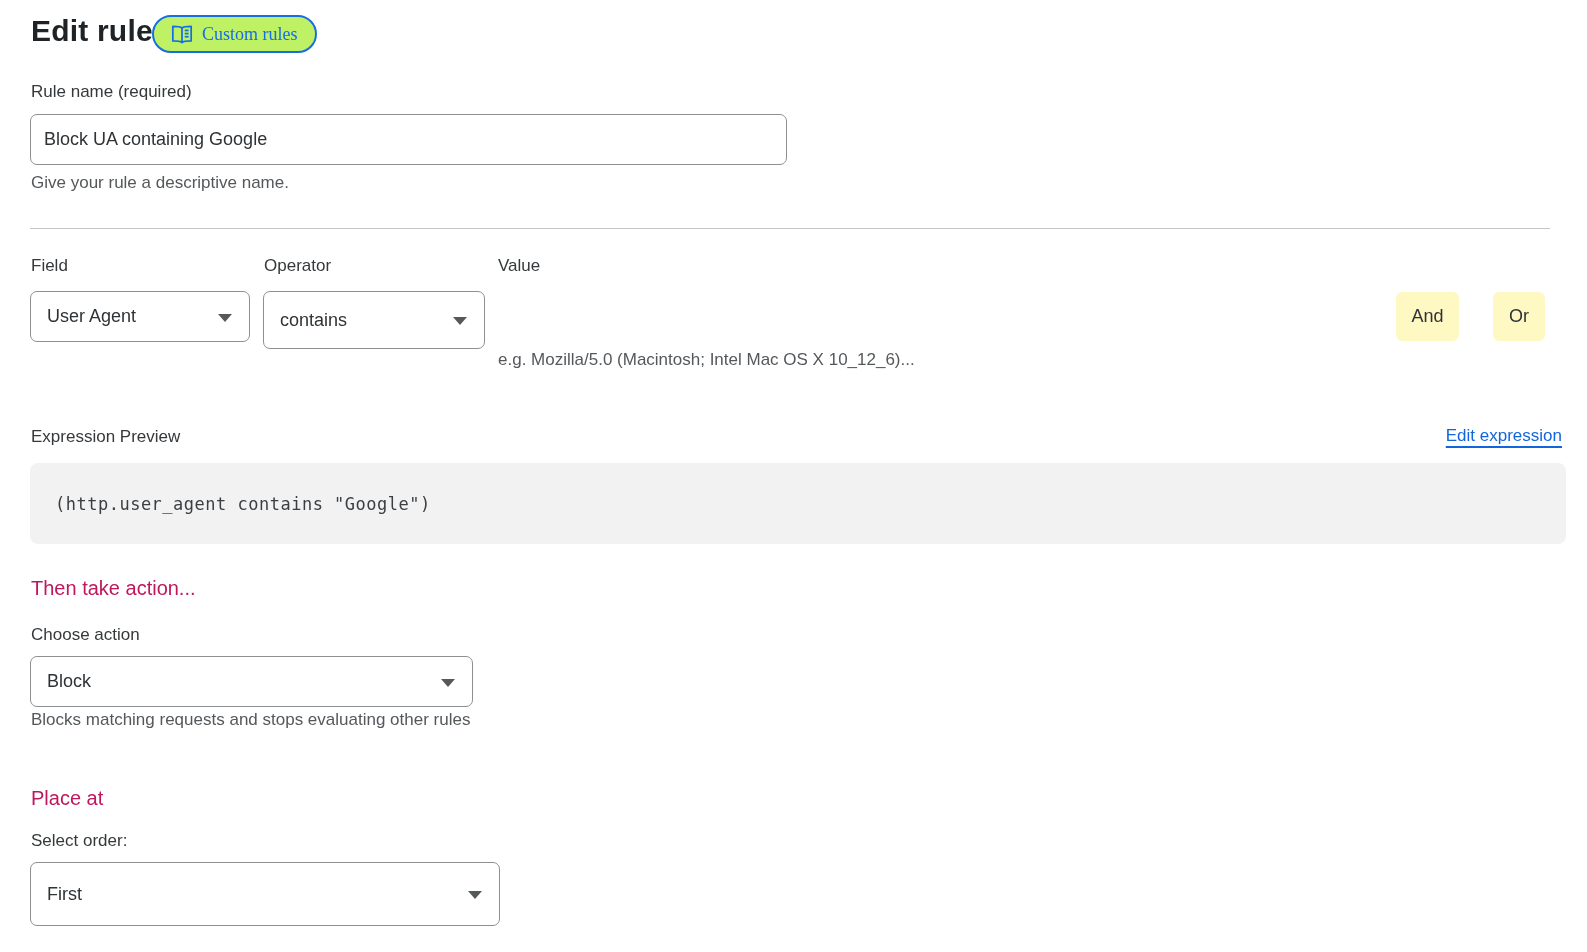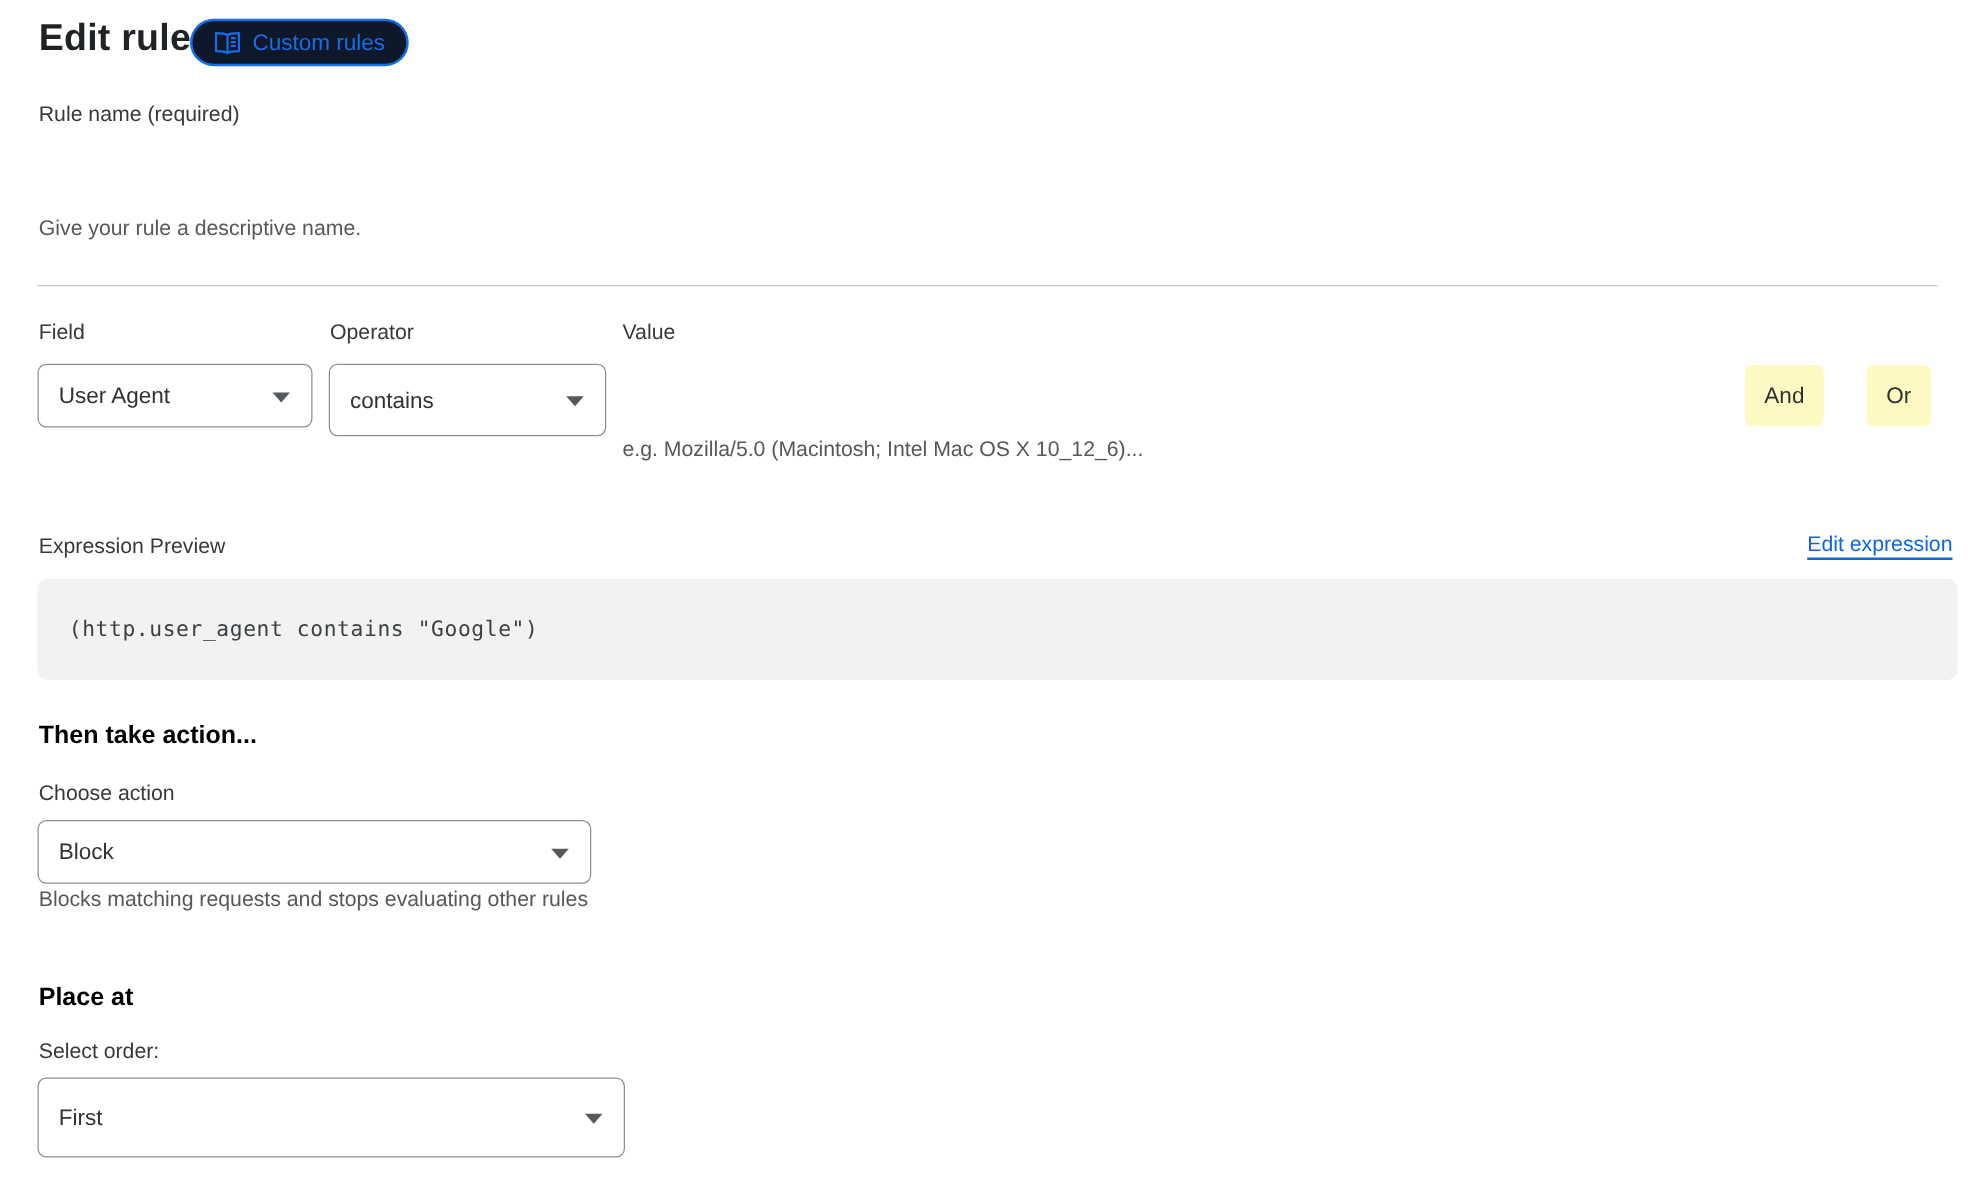--- a/index.html
+++ b/index.html
@@ -25,43 +25,43 @@
     color: #1f2326;
     letter-spacing: 0.2px;
   }
   .pill {
     left: 152px; top: 15px;
     height: 38px;
     display: inline-flex;
     align-items: center;
     gap: 9px;
     padding: 0 17px;
-    background: #0f172a;
+    background: #bef264;
     border: 2px solid #166ee6;
     border-radius: 19px;
     color: #166ee6;
     font-size: 18px;
-    font-family: Liberation Sans, sans-serif;
+    font-family: Liberation Serif, serif;
     cursor: pointer;
   }
   .pill svg { display: block; }
 
   
   .field-label {
     font-size: 17px;
     color: #36393b;
   }
   .help-text {
     font-size: 17px;
     color: #55585b;
   }
   .section-heading {
     font-size: 20px;
-    font-weight: 700;
-    color: #000000;
+    font-weight: 400;
+    color: #be185d;
   }
 
   
   .text-input {
     border: 1px solid #8d9093;
     border-radius: 7px;
     background: #ffffff;
     font-family: inherit;
     font-size: 18px;
     color: #2f3336;
@@ -145,20 +145,21 @@
         <line x1="12" y1="3" x2="12" y2="18.8"></line>
         <line x1="15" y1="5.6" x2="19.2" y2="5.6"></line>
         <line x1="15" y1="9" x2="19.2" y2="9"></line>
         <line x1="15" y1="12.4" x2="19.2" y2="12.4"></line>
       </svg>
     </span>
     <span>Custom rules</span>
   </button>
 
   <div class="abs field-label" style="left:31px; top:82px;">Rule name (required)</div>
+  <input class="abs text-input" style="left: 30px; top: 114px; width: 757px; height: 51px;" type="text" value="Block UA containing Google">
   <div class="abs help-text" style="left:31px; top:173px;">Give your rule a descriptive name.</div>
 
   <div class="abs divider"></div>
 
   <div class="abs field-label" style="left:31px; top:256px;">Field</div>
   <div class="abs field-label" style="left:264px; top:256px;">Operator</div>
   <div class="abs field-label" style="left:498px; top:256px;">Value</div>
 
   <div class="abs select" style="left:30px; top:291px; width:220px; height:51px;">
     <span>User Agent</span>

